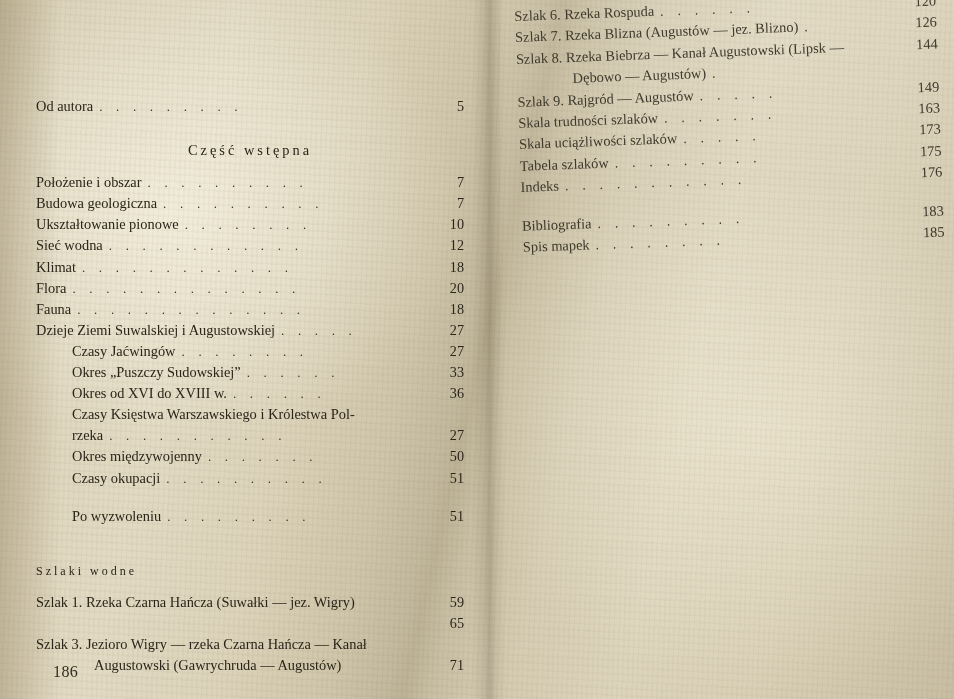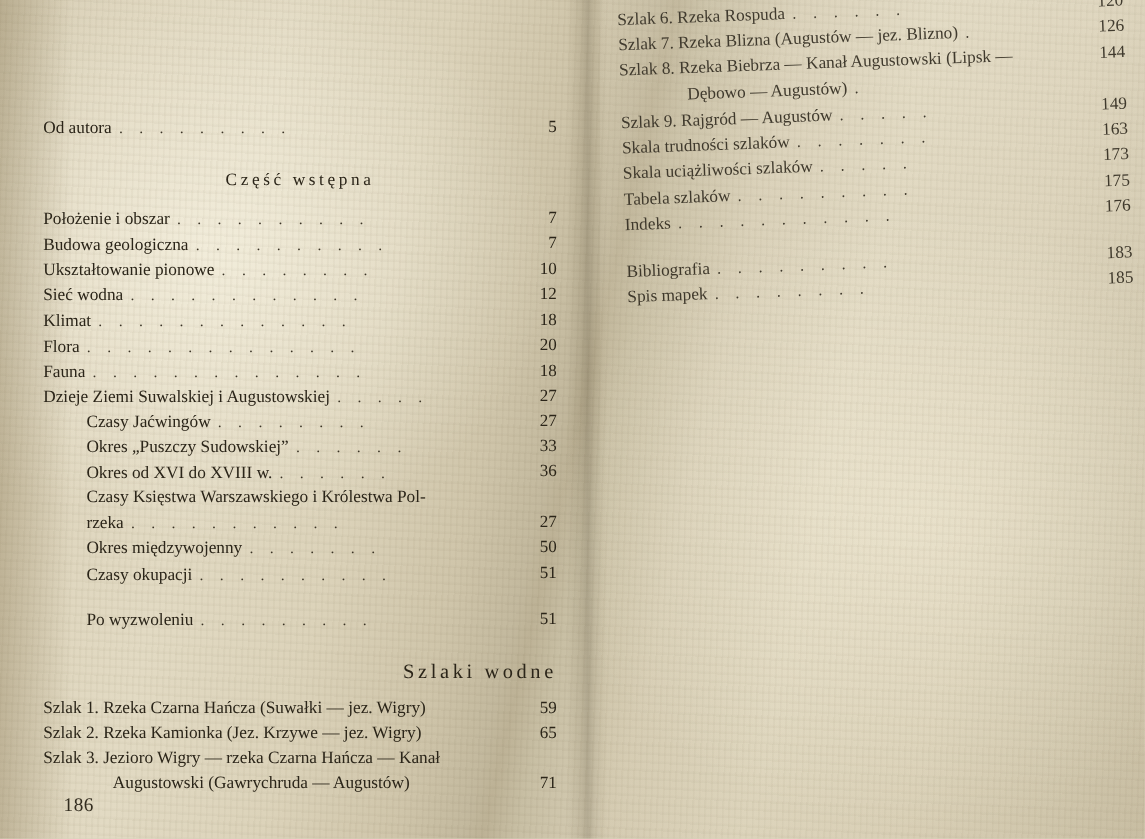--- a/index.html
+++ b/index.html
@@ -84,24 +84,24 @@
     font-size: 14.6px;
     margin-bottom: 22px;
   }
   .section-head {
     text-align: center;
     letter-spacing: 3.0px;
     font-size: 14.4px;
     margin: 6px 0 11px 0;
   }
   .section-head-2 {
-    text-align: right;
+    text-align: left;
     letter-spacing: 3.0px;
-    font-size: 17px;
-    margin: 22px 0 10px 0;
+    font-size: 12px;
+    margin: 34px 0 10px 0;
   }
 
   .row {
     position: relative;
     display: block;
     white-space: nowrap;
     height: 21.1px;
   }
   .row .lbl {
     display: inline;
@@ -247,21 +247,20 @@
         <span class="pg">51</span>
       </div>
 
       <div class="section-head-2">Szlaki wodne</div>
 
       <div class="row">
         <span class="lbl">Szlak 1. Rzeka Czarna Hańcza (Suwałki — jez. Wigry)</span>
         <span class="pg">59</span>
       </div>
       <div class="row">
-        <span class="lbl">Szlak 2. Rzeka Kamionka (Jez. Krzywe — jez. Wigry)</span>
         <span class="pg">65</span>
       </div>
       <div class="row">
         <span class="lbl">Szlak 3. Jezioro Wigry — rzeka Czarna Hańcza — Kanał</span>
       </div>
       <div class="row indent2">
         <span class="lbl">Augustowski (Gawrychruda — Augustów)</span>
         <span class="pg">71</span>
       </div>
 

